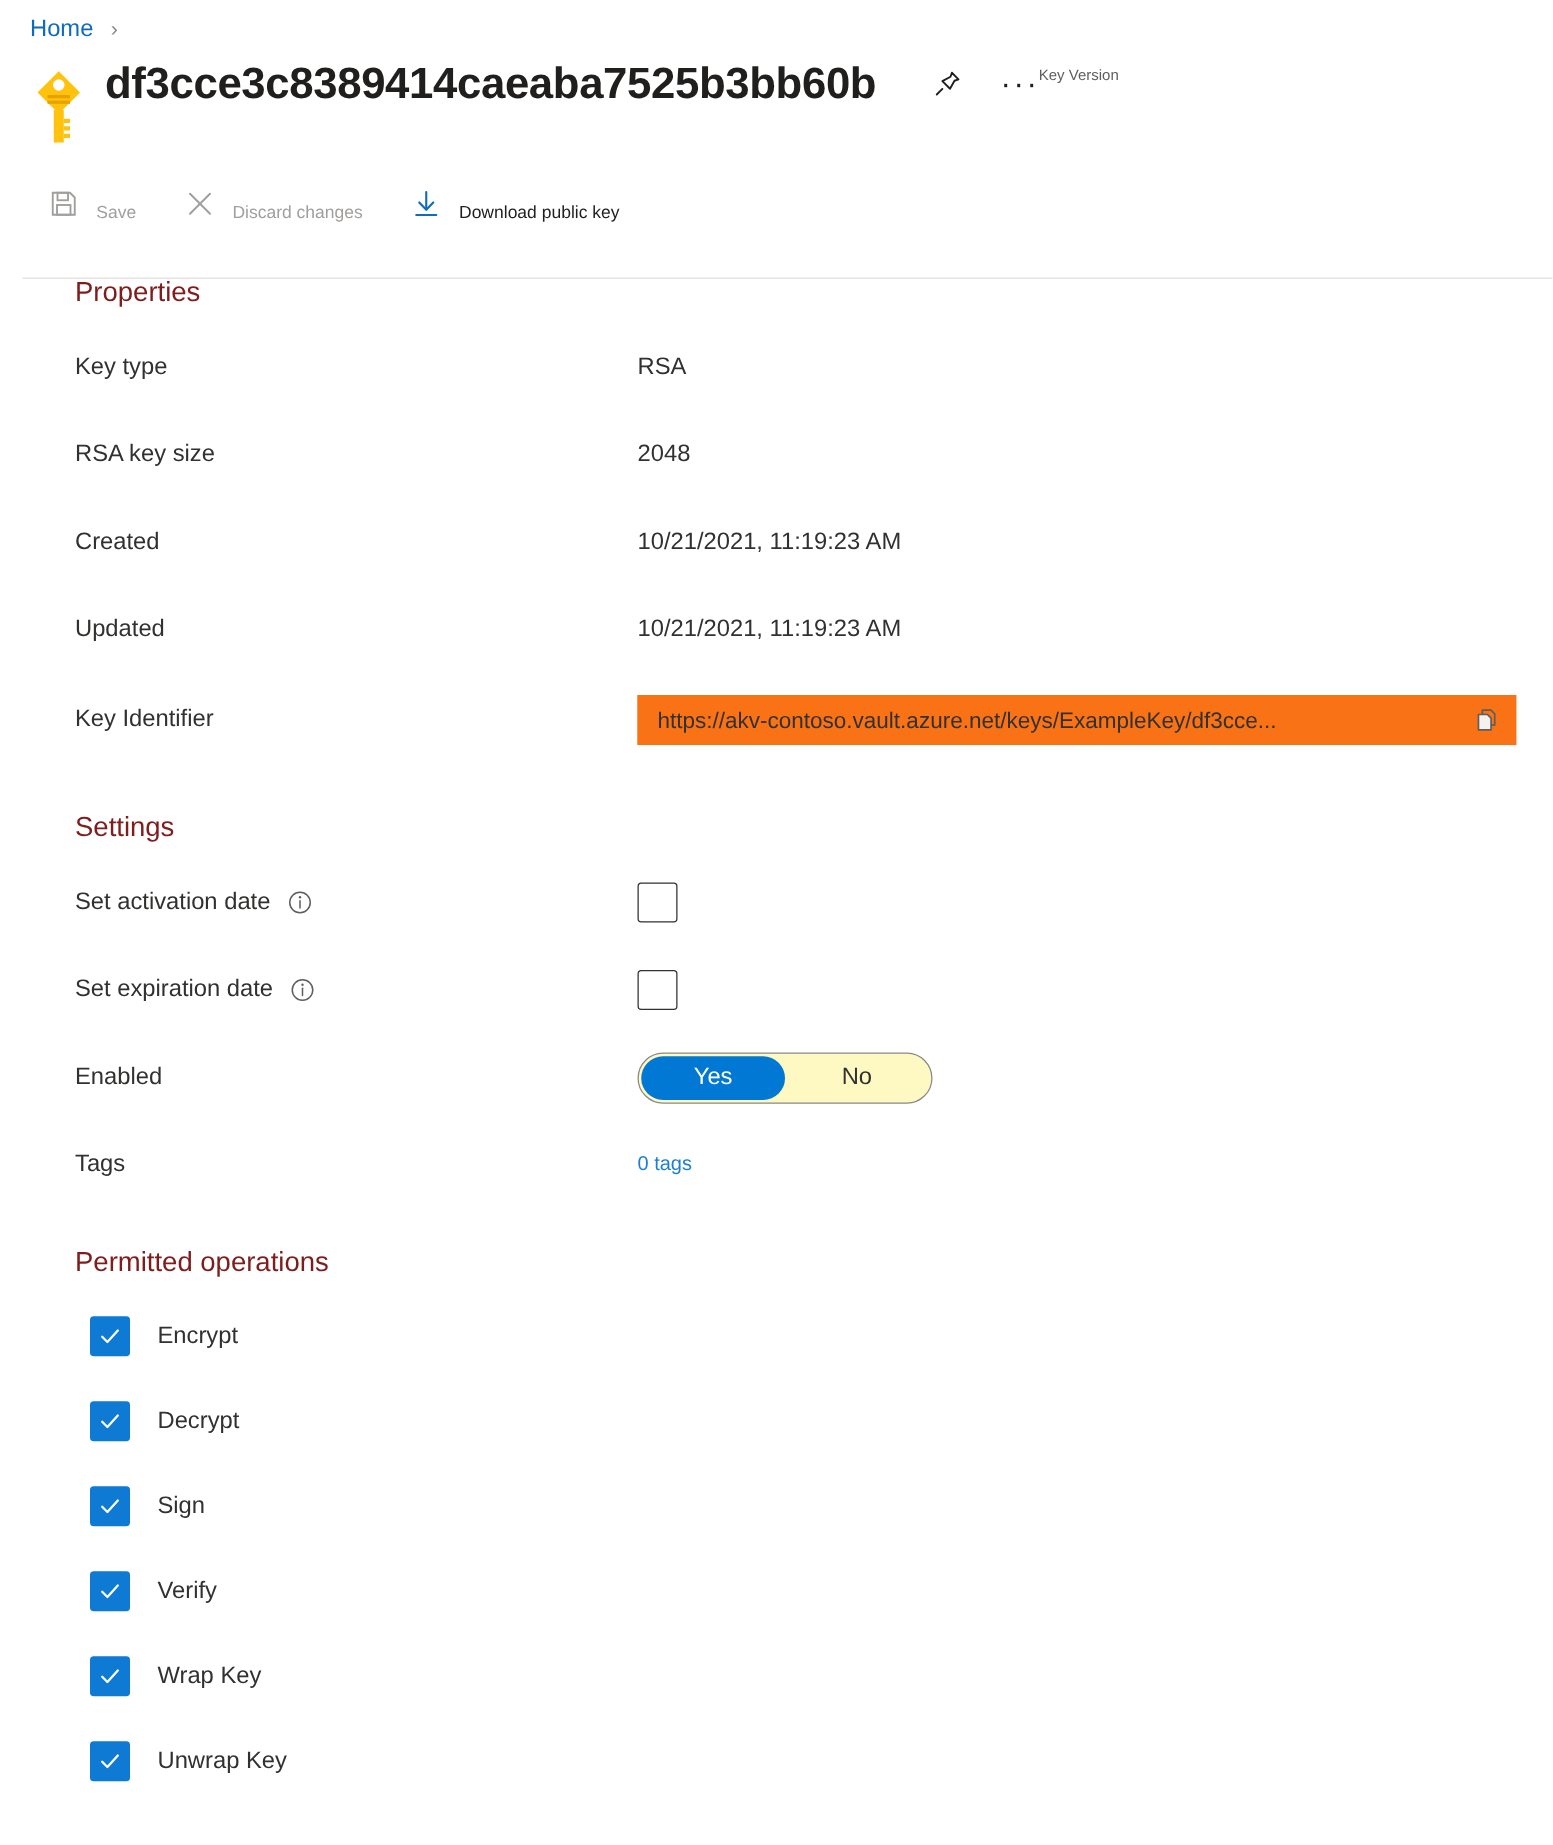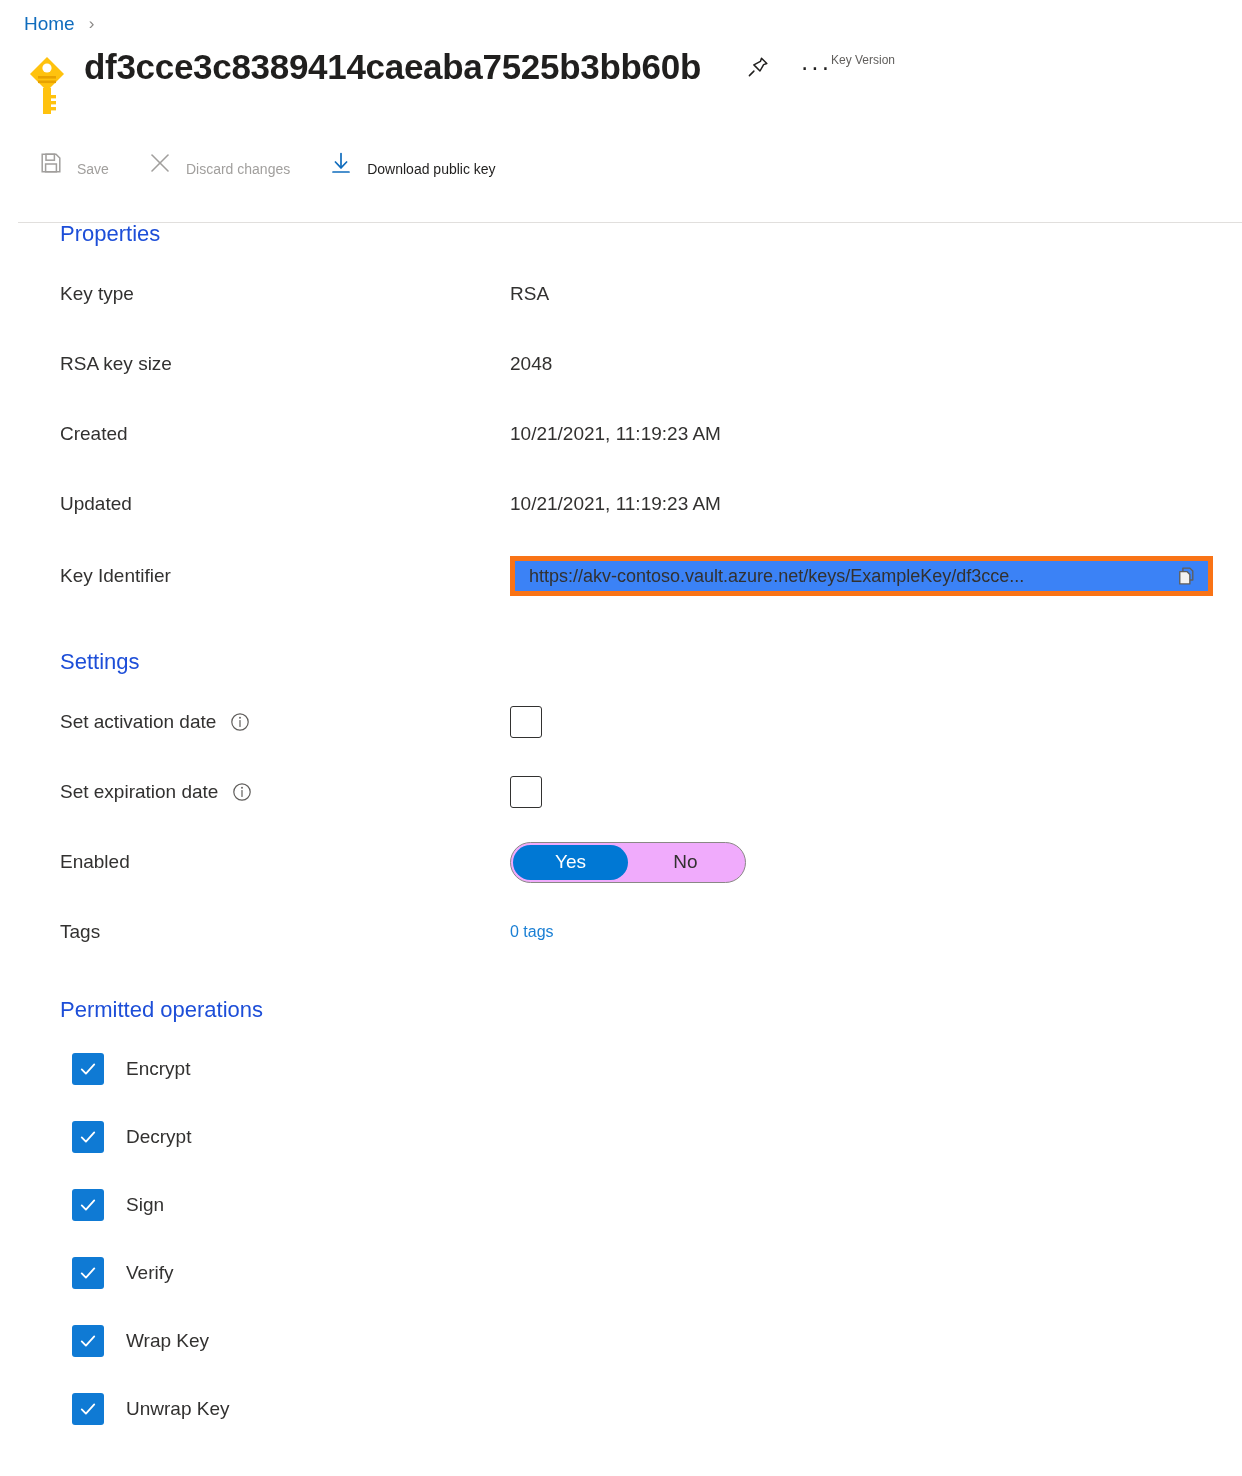--- a/index.html
+++ b/index.html
@@ -116,21 +116,21 @@
     top: 222px;
     height: 1px;
     background: #e1dfdd;
   }
 
   
   .content { padding: 48px 0 0 60px; }
 
   .section-head {
     font-size: 22px;
-    color: #1d4ed8;
+    color: #7f1d1d;
     font-weight: normal;
     margin: 0 0 12px 0;
   }
   .section-head.settings { margin-top: 36px; }
   .section-head.permitted { margin-top: 30px; }
 
   .row {
     display: flex;
     align-items: center;
     height: 70px;
@@ -154,22 +154,22 @@
     display: inline-flex;
     align-items: center; justify-content: center;
     cursor: pointer;
   }
 
   
   .keyid-row { height: 74px; }
   .keyid-field {
     width: 703px;
     height: 40px;
-    background: #3b82f6;
-    border: 5px solid #f97316;
+    background: #f97316;
+    border: 2px solid #f97316;
     display: flex;
     align-items: center;
     padding: 0 6px 0 14px;
   }
   .keyid-text {
     flex: 1;
     font-size: 18px;
     color: #323130;
     white-space: nowrap;
     overflow: hidden;
@@ -192,21 +192,21 @@
 
   
   .toggle {
     width: 236px;
     height: 41px;
     border: 1.4px solid #8a8886;
     border-radius: 21px;
     display: flex;
     align-items: center;
     padding: 2px;
-    background: #f0abfc;
+    background: #fef9c3;
     cursor: pointer;
   }
   .toggle-opt {
     flex: 1;
     height: 100%;
     display: flex;
     align-items: center;
     justify-content: center;
     font-size: 19px;
     border-radius: 19px;

